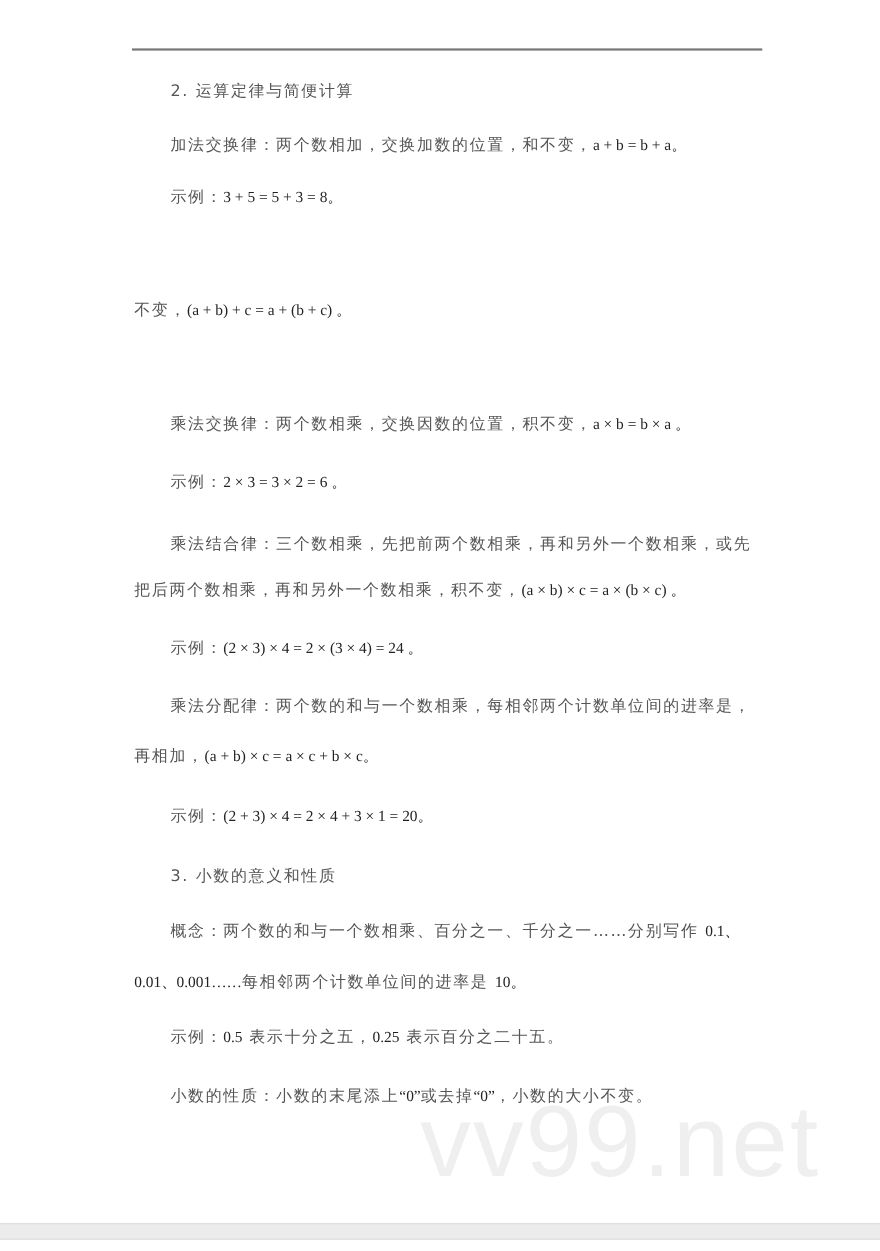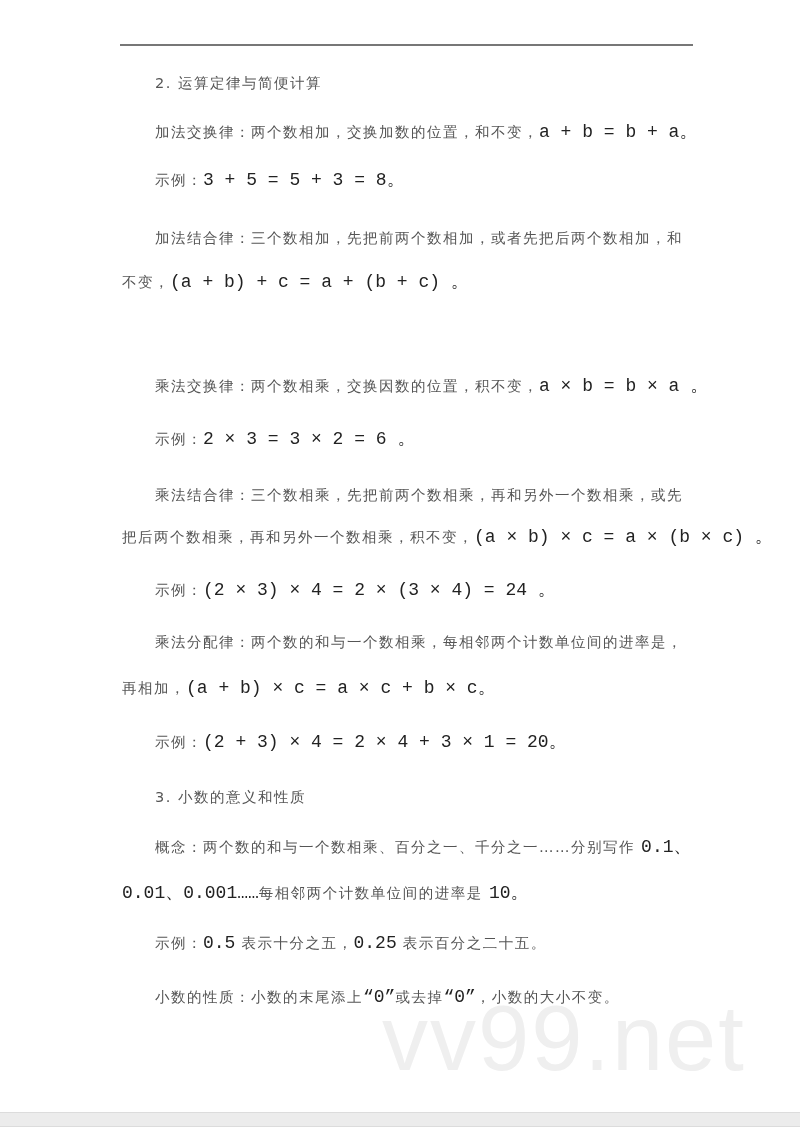--- a/index.html
+++ b/index.html
@@ -3,21 +3,21 @@
   <meta charset="utf-8">
   <style>
     html, body { margin: 0; padding: 0; }
     body {
       width: 800px; height: 1137px; background: #ffffff; position: relative; overflow: hidden;
       font-family: "DejaVu Sans", "Liberation Sans", sans-serif; color: #444;
     }
     .page { position: absolute; left: 12px; top: 0; width: 796px; height: 1112px; background: #fff; border-right: 2px solid #000000; }
     .header-rule { position: absolute; left: 108px; top: 44px; width: 573px; height: 2px; background: #777; }
     .para { position: absolute; font-size: 14.5px; line-height: 20px; white-space: nowrap; color: #555; letter-spacing: 1.5px; }
-    .para .m { font-family: Liberation Mono, monospace; color: #222; letter-spacing: 0; font-size: 18px; }
+    .para .m { font-family: Liberation Serif, serif; color: #222; letter-spacing: 0; font-size: 14px; }
     .ind { left: 143px; }
     .cont { left: 110px; }
     .watermark { position: absolute; left: 370px; top: 992px; font-family: "Liberation Sans", sans-serif; font-weight: normal; font-size: 92px; color: #efefef; letter-spacing: 2px; line-height: 1; }
     .sep { position: absolute; left: 0; top: 1112px; width: 800px; height: 13px; background: #ececec; border-top: 1px solid #dcdcdc; border-bottom: 1px solid #dcdcdc; }
   </style>
 </head>
 <body>
 
 <div class="page">
   <div class="header-rule"></div>
@@ -27,23 +27,20 @@
   </div>
 
   <div class="para ind" style="top:122px">
     <span>加法交换律：两个数相加，交换加数的位置，和不变，</span><span class="m">a + b = b + a。</span>
   </div>
 
   <div class="para ind" style="top:170px">
     <span>示例：</span><span class="m">3 + 5 = 5 + 3 = 8。</span>
   </div>
 
-  <div class="para ind" style="top:228px">
-    <span>加法结合律：三个数相加，先把前两个数相加，或者先把后两个数相加，和</span>
-  </div>
   <div class="para cont" style="top:272px">
     <span>不变，</span><span class="m">(a + b) + c = a + (b + c) 。</span>
   </div>
 
 
   <div class="para ind" style="top:376px">
     <span>乘法交换律：两个数相乘，交换因数的位置，积不变，</span><span class="m">a × b = b × a 。</span>
   </div>
 
   <div class="para ind" style="top:429px">

